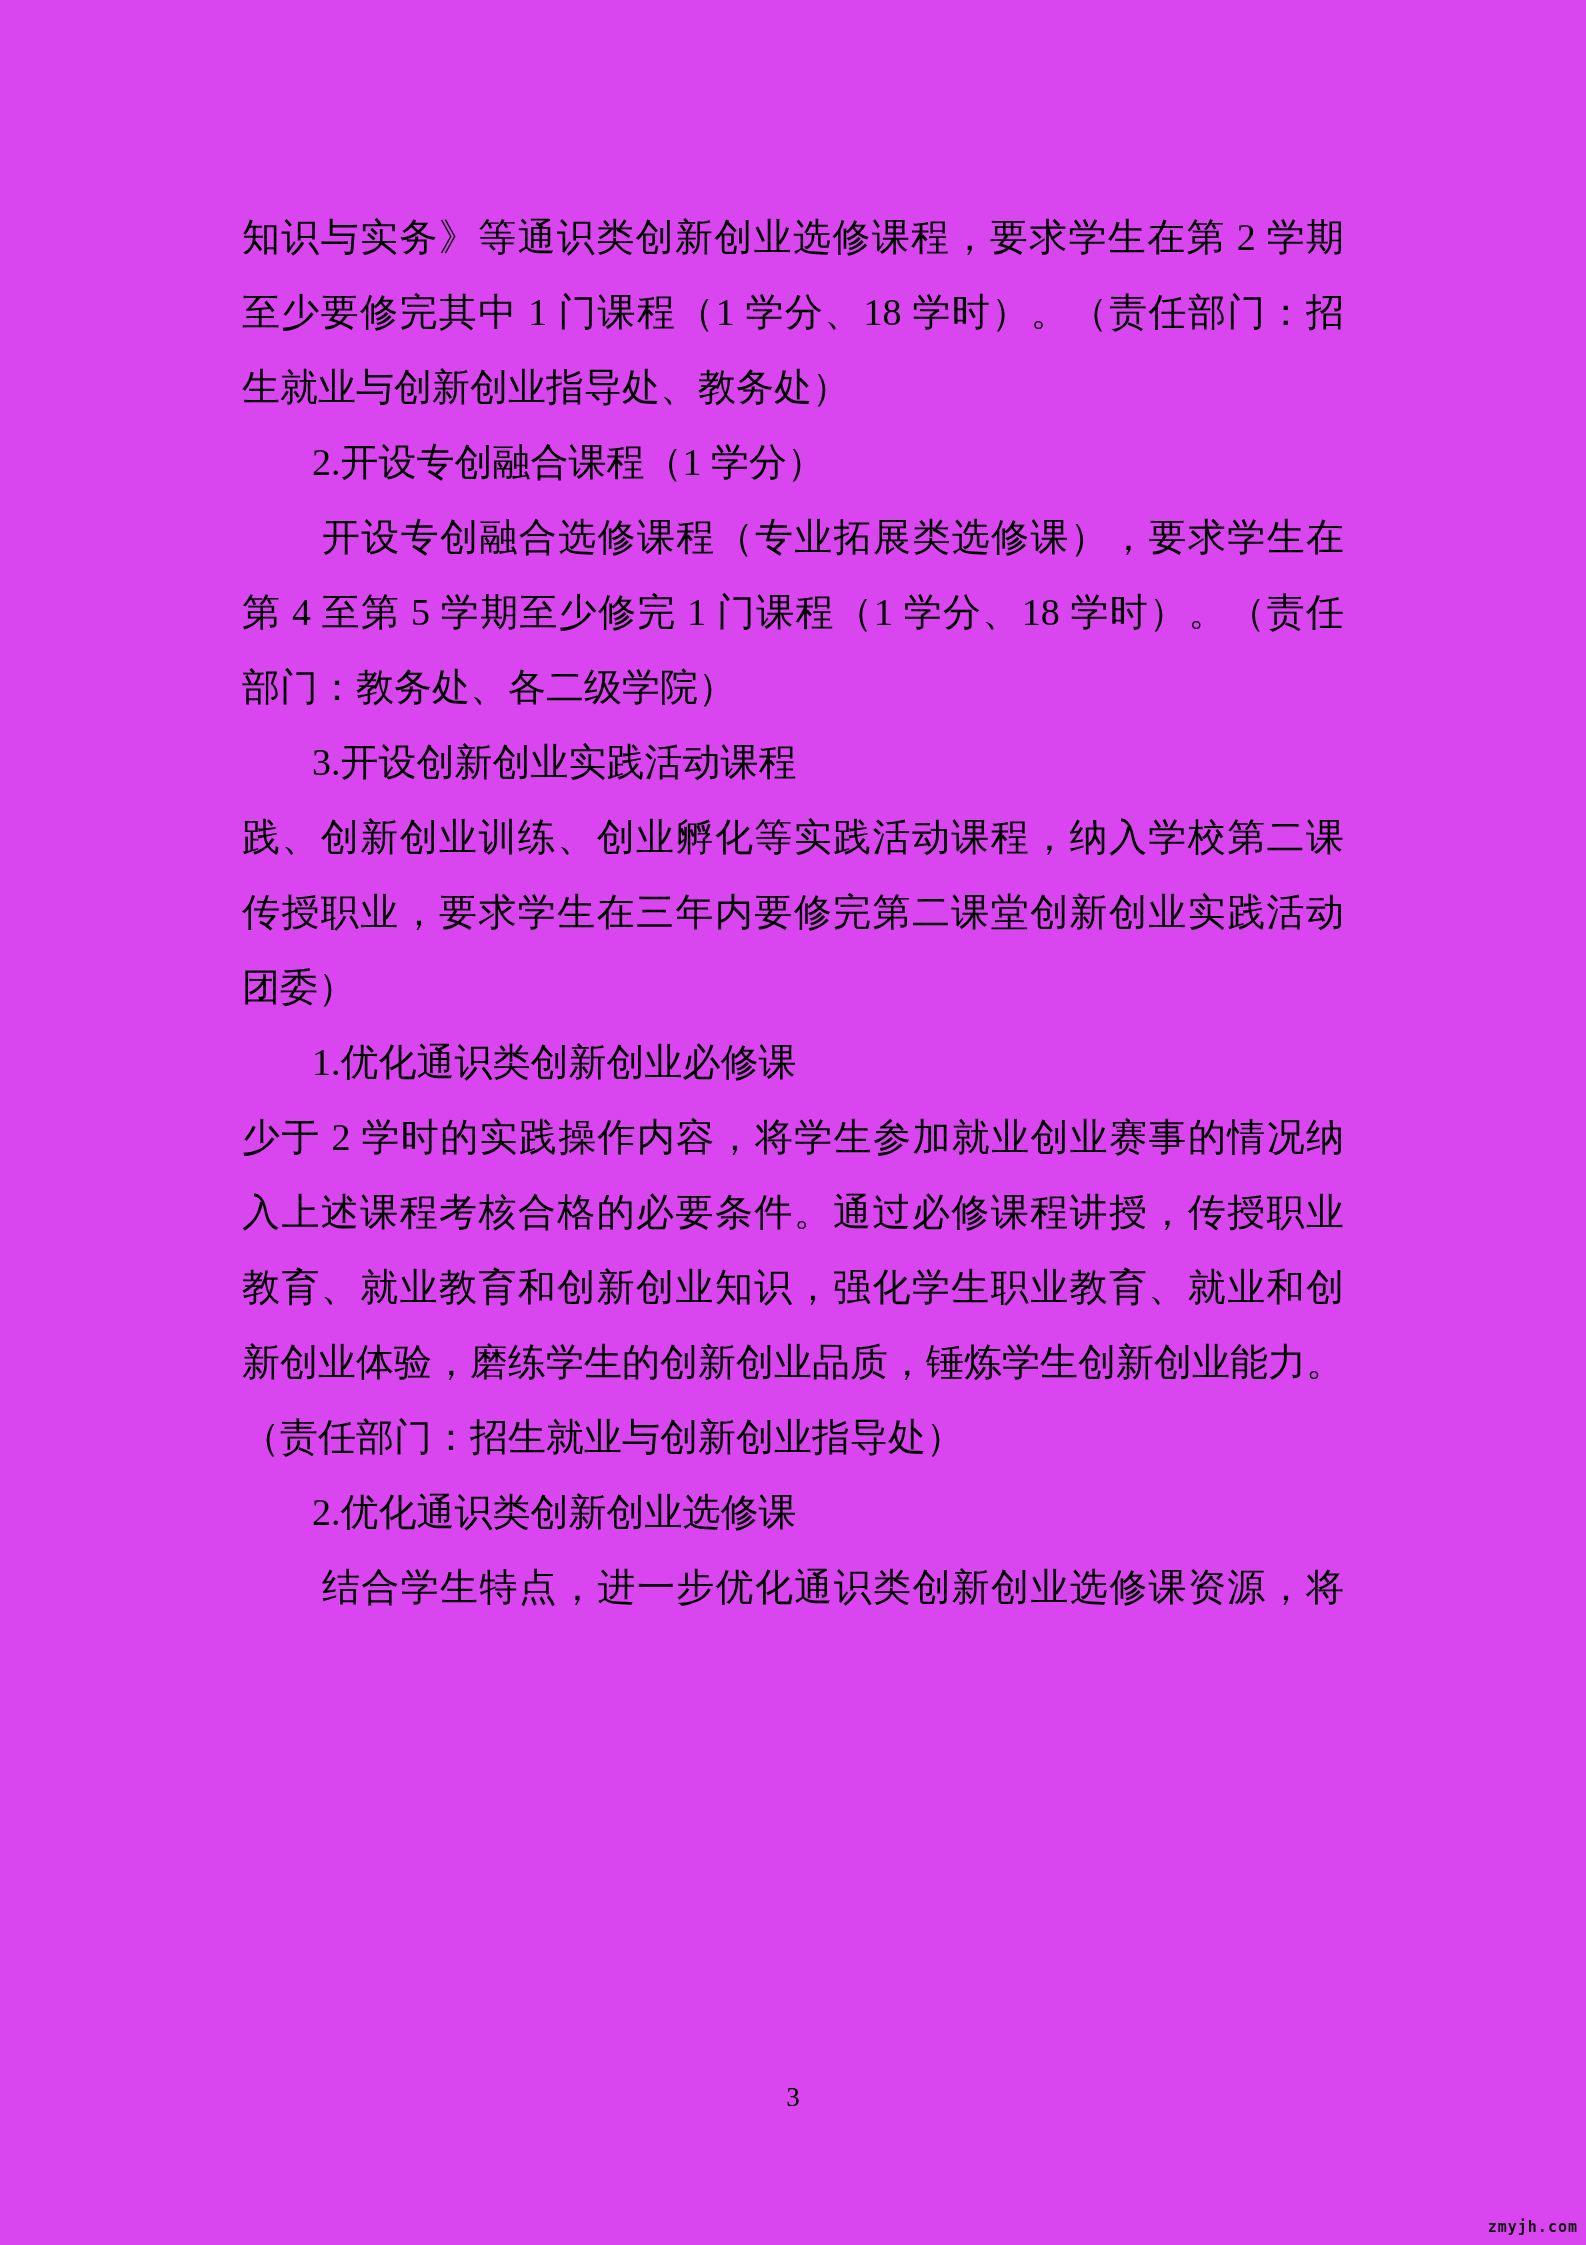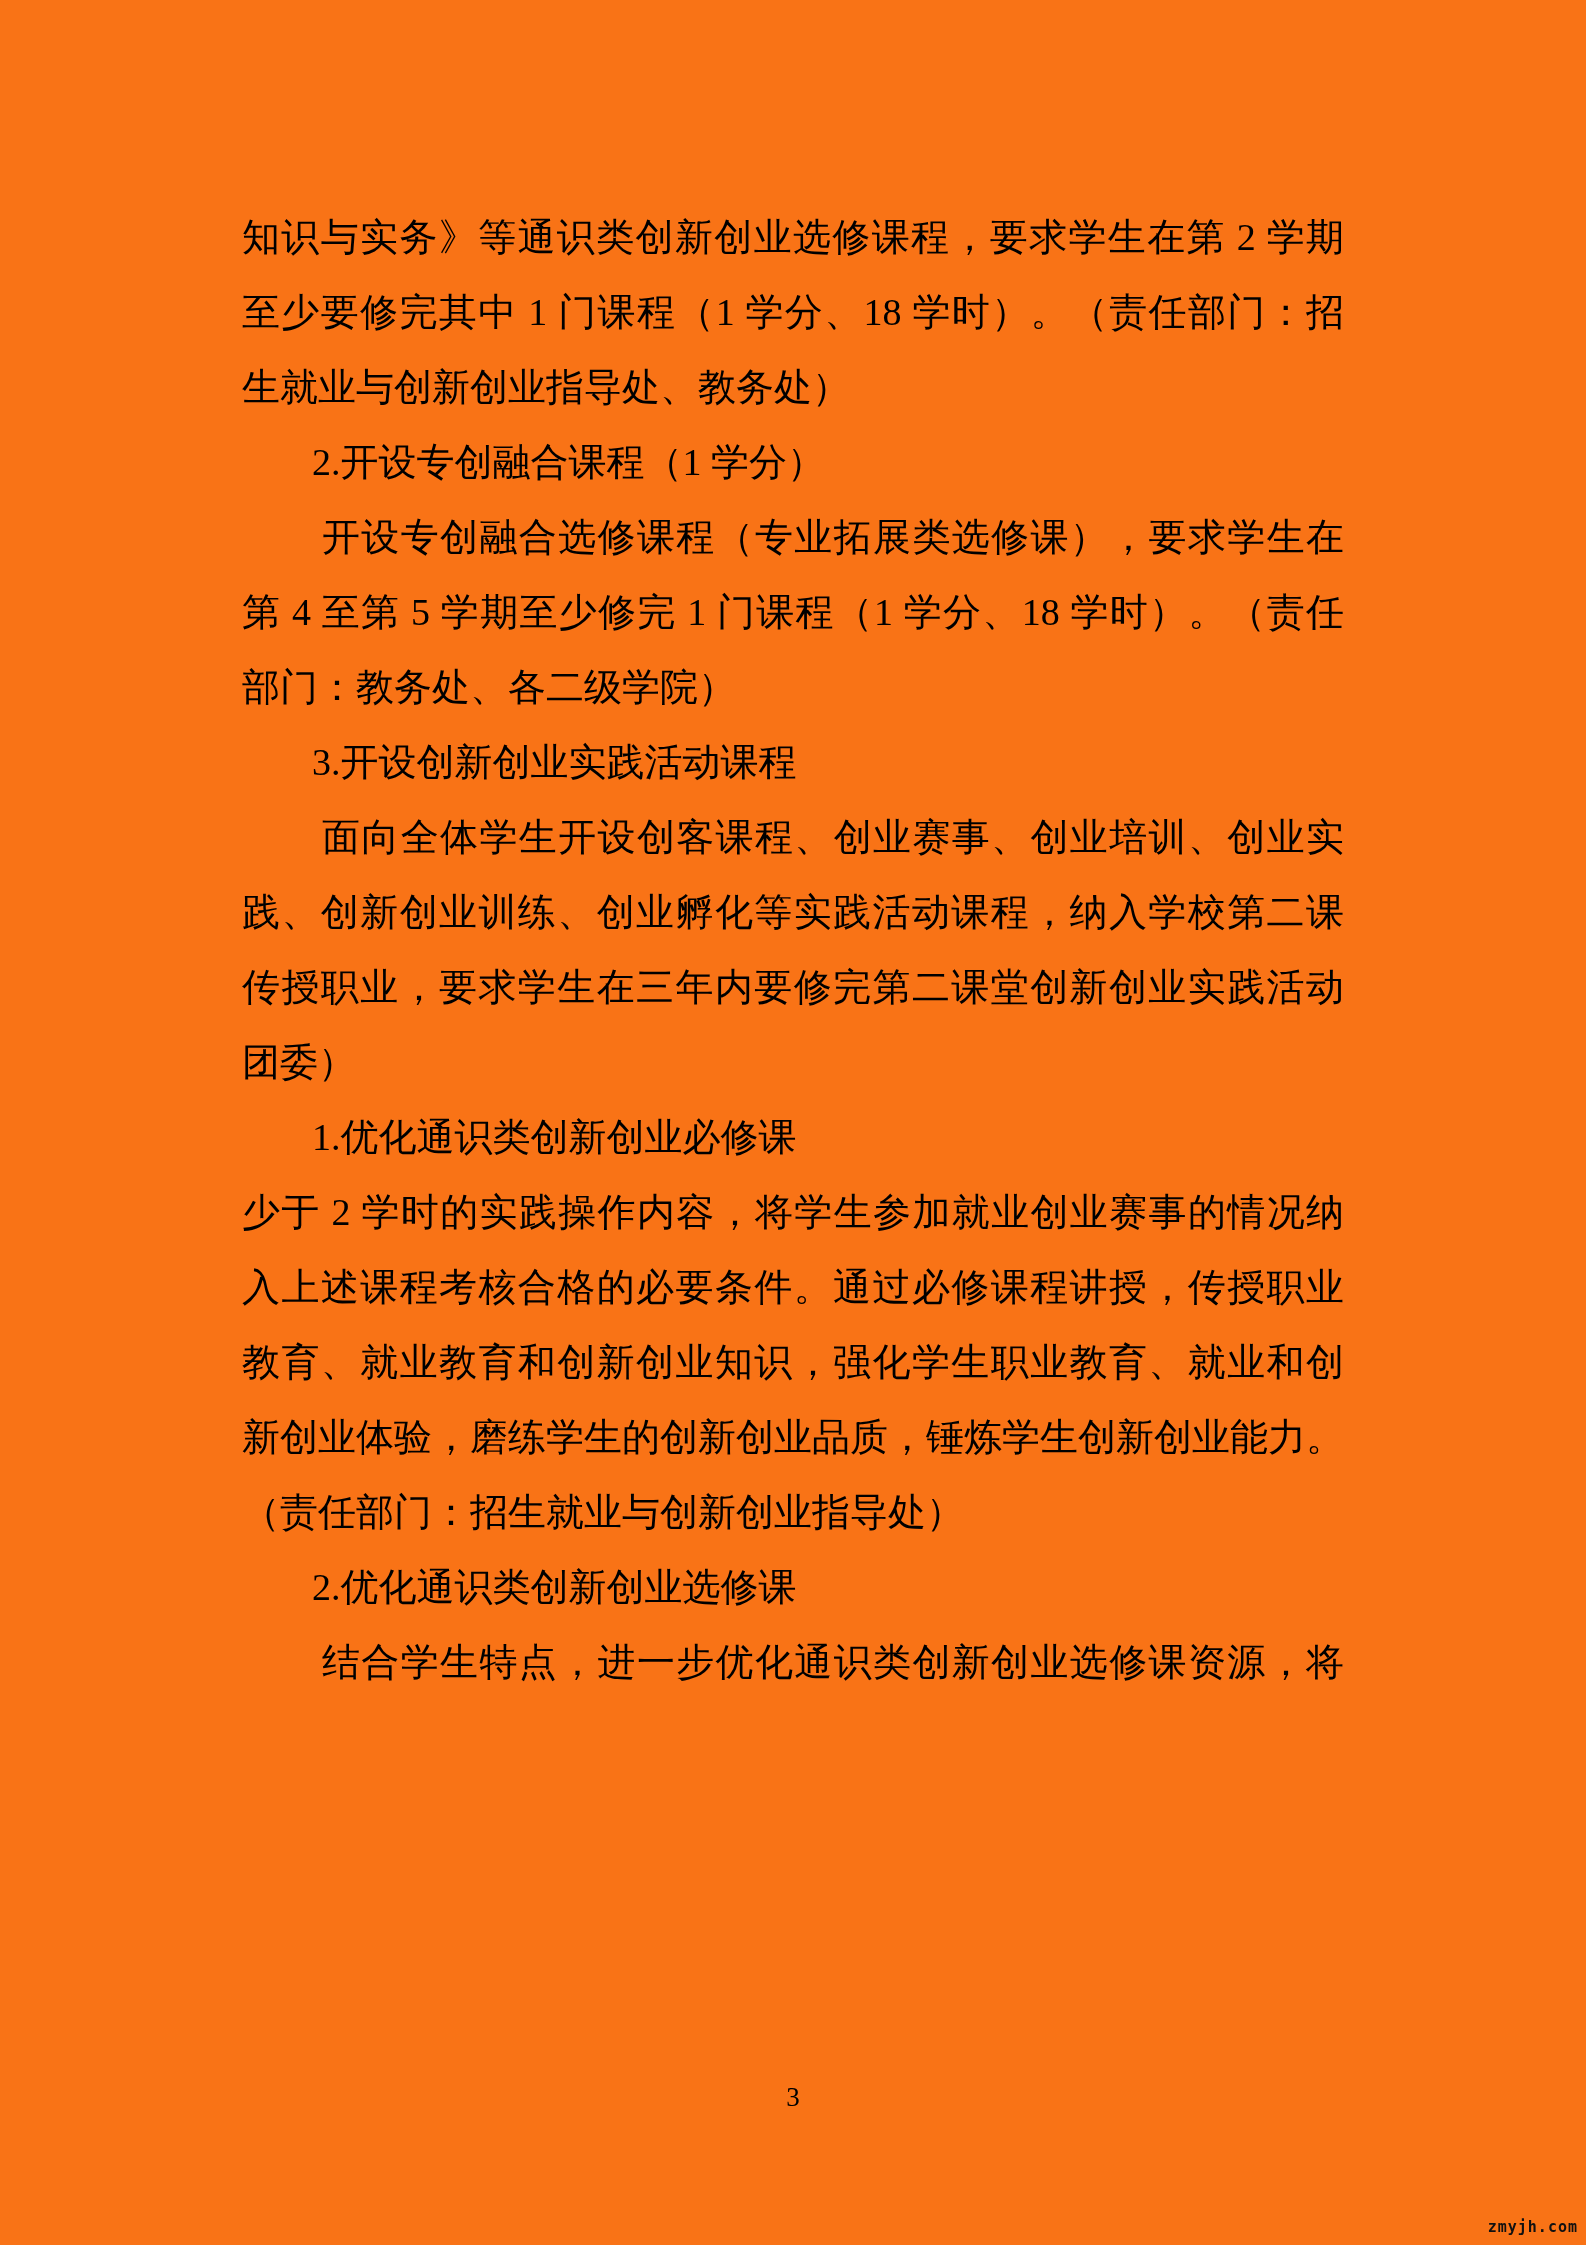--- a/index.html
+++ b/index.html
@@ -4,21 +4,21 @@
 <style>
   html, body {
     margin: 0;
     padding: 0;
     background: #e8e8e8;
   }
   .page {
     position: relative;
     width: 1586px;
     height: 2245px;
-    background: #f97316;
+    background: #d946ef;
     overflow: hidden;
     font-family: "Liberation Serif", "DejaVu Serif", serif;
     color: #000000;
   }
   .text-block {
     position: absolute;
     left: 242px;
     top: 200px;
     width: 1102px;
   }
@@ -86,21 +86,20 @@
     <p class="line heading"><b>2.开设专创融合课程（1 学分）</b></p>
 
     <p class="line fill indent"><span>开设专创融合选修课程（专业拓展类选修课），要求学生在</span></p>
 
     <p class="line fill"><span>第 4 至第 5 学期至少修完 1 门课程（1 学分、18 学时）。</span><b>（责任</b></p>
 
     <p class="line"><b>部门：教务处、各二级学院）</b></p>
 
     <p class="line heading"><b>3.开设创新创业实践活动课程</b></p>
 
-    <p class="line fill indent"><span>面向全体学生开设创客课程、创业赛事、创业培训、创业实</span></p>
 
     <p class="line fill"><span>践、创新创业训练、创业孵化等实践活动课程，纳入学校第二课</span></p>
 
     <p class="line fill"><span>传授职业，要求学生在三年内要修完第二课堂创新创业实践活动</span></p>
 
 
     <p class="line"><b>团委）</b></p>
 
 
     <p class="line heading"><b>1.优化通识类创新创业必修课</b></p>

